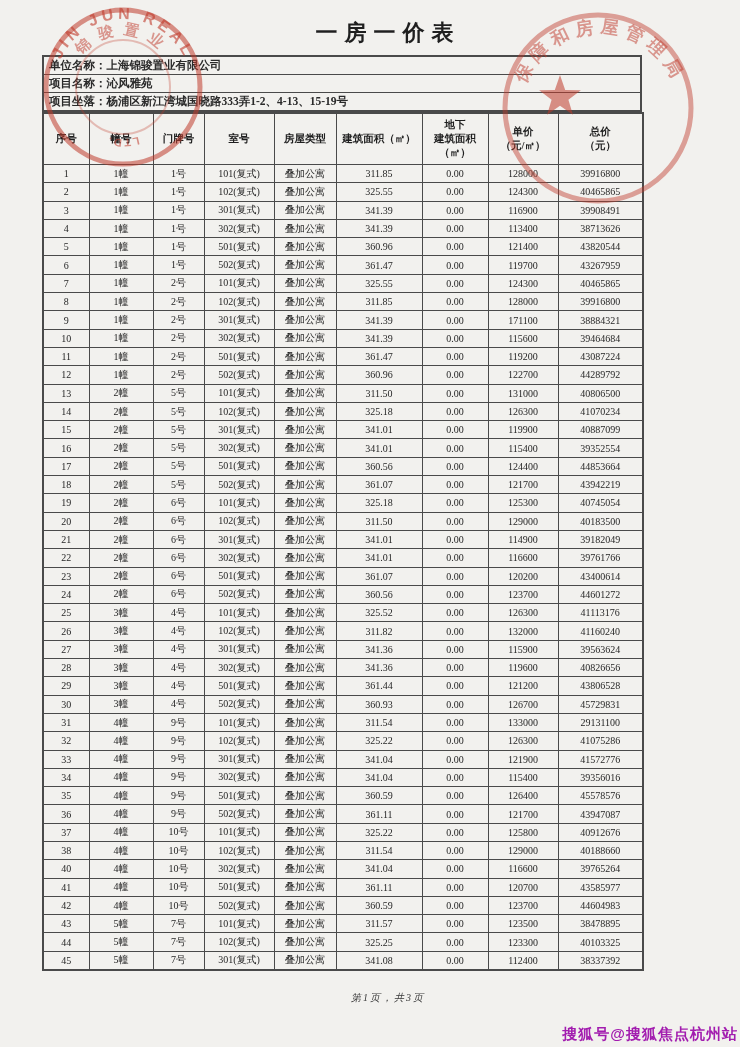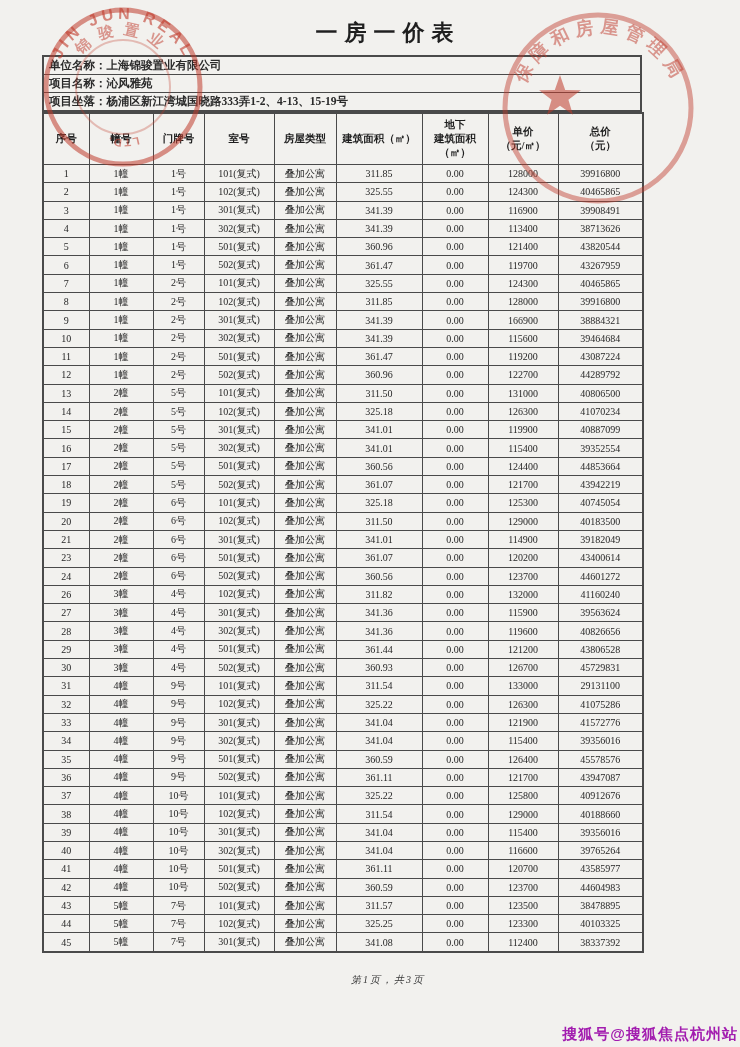--- a/index.html
+++ b/index.html
@@ -218,21 +218,21 @@
             <td>39916800</td>
           </tr>
           <tr>
             <td>9</td>
             <td>1幢</td>
             <td>2号</td>
             <td>301(复式)</td>
             <td>叠加公寓</td>
             <td>341.39</td>
             <td>0.00</td>
-            <td>166900</td>
+            <td>171100</td>
             <td>38884321</td>
           </tr>
           <tr>
             <td>10</td>
             <td>1幢</td>
             <td>2号</td>
             <td>302(复式)</td>
             <td>叠加公寓</td>
             <td>341.39</td>
             <td>0.00</td>
@@ -354,40 +354,62 @@
             <td>2幢</td>
             <td>6号</td>
             <td>301(复式)</td>
             <td>叠加公寓</td>
             <td>341.01</td>
             <td>0.00</td>
             <td>114900</td>
             <td>39182049</td>
           </tr>
           <tr>
+            <td>22</td>
+            <td>2幢</td>
+            <td>6号</td>
+            <td>302(复式)</td>
+            <td>叠加公寓</td>
+            <td>341.01</td>
+            <td>0.00</td>
+            <td>116600</td>
+            <td>39761766</td>
+          </tr>
+          <tr>
             <td>23</td>
             <td>2幢</td>
             <td>6号</td>
             <td>501(复式)</td>
             <td>叠加公寓</td>
             <td>361.07</td>
             <td>0.00</td>
             <td>120200</td>
             <td>43400614</td>
           </tr>
           <tr>
             <td>24</td>
             <td>2幢</td>
             <td>6号</td>
             <td>502(复式)</td>
             <td>叠加公寓</td>
             <td>360.56</td>
             <td>0.00</td>
             <td>123700</td>
             <td>44601272</td>
+          </tr>
+          <tr>
+            <td>25</td>
+            <td>3幢</td>
+            <td>4号</td>
+            <td>101(复式)</td>
+            <td>叠加公寓</td>
+            <td>325.52</td>
+            <td>0.00</td>
+            <td>126300</td>
+            <td>41113176</td>
           </tr>
           <tr>
             <td>26</td>
             <td>3幢</td>
             <td>4号</td>
             <td>102(复式)</td>
             <td>叠加公寓</td>
             <td>311.82</td>
             <td>0.00</td>
             <td>132000</td>
@@ -517,31 +539,20 @@
           <tr>
             <td>38</td>
             <td>4幢</td>
             <td>10号</td>
             <td>102(复式)</td>
             <td>叠加公寓</td>
             <td>311.54</td>
             <td>0.00</td>
             <td>129000</td>
             <td>40188660</td>
-          </tr>
-          <tr>
-            <td>39</td>
-            <td>4幢</td>
-            <td>10号</td>
-            <td>301(复式)</td>
-            <td>叠加公寓</td>
-            <td>341.04</td>
-            <td>0.00</td>
-            <td>115400</td>
-            <td>39356016</td>
           </tr>
           <tr>
             <td>40</td>
             <td>4幢</td>
             <td>10号</td>
             <td>302(复式)</td>
             <td>叠加公寓</td>
             <td>341.04</td>
             <td>0.00</td>
             <td>116600</td>

